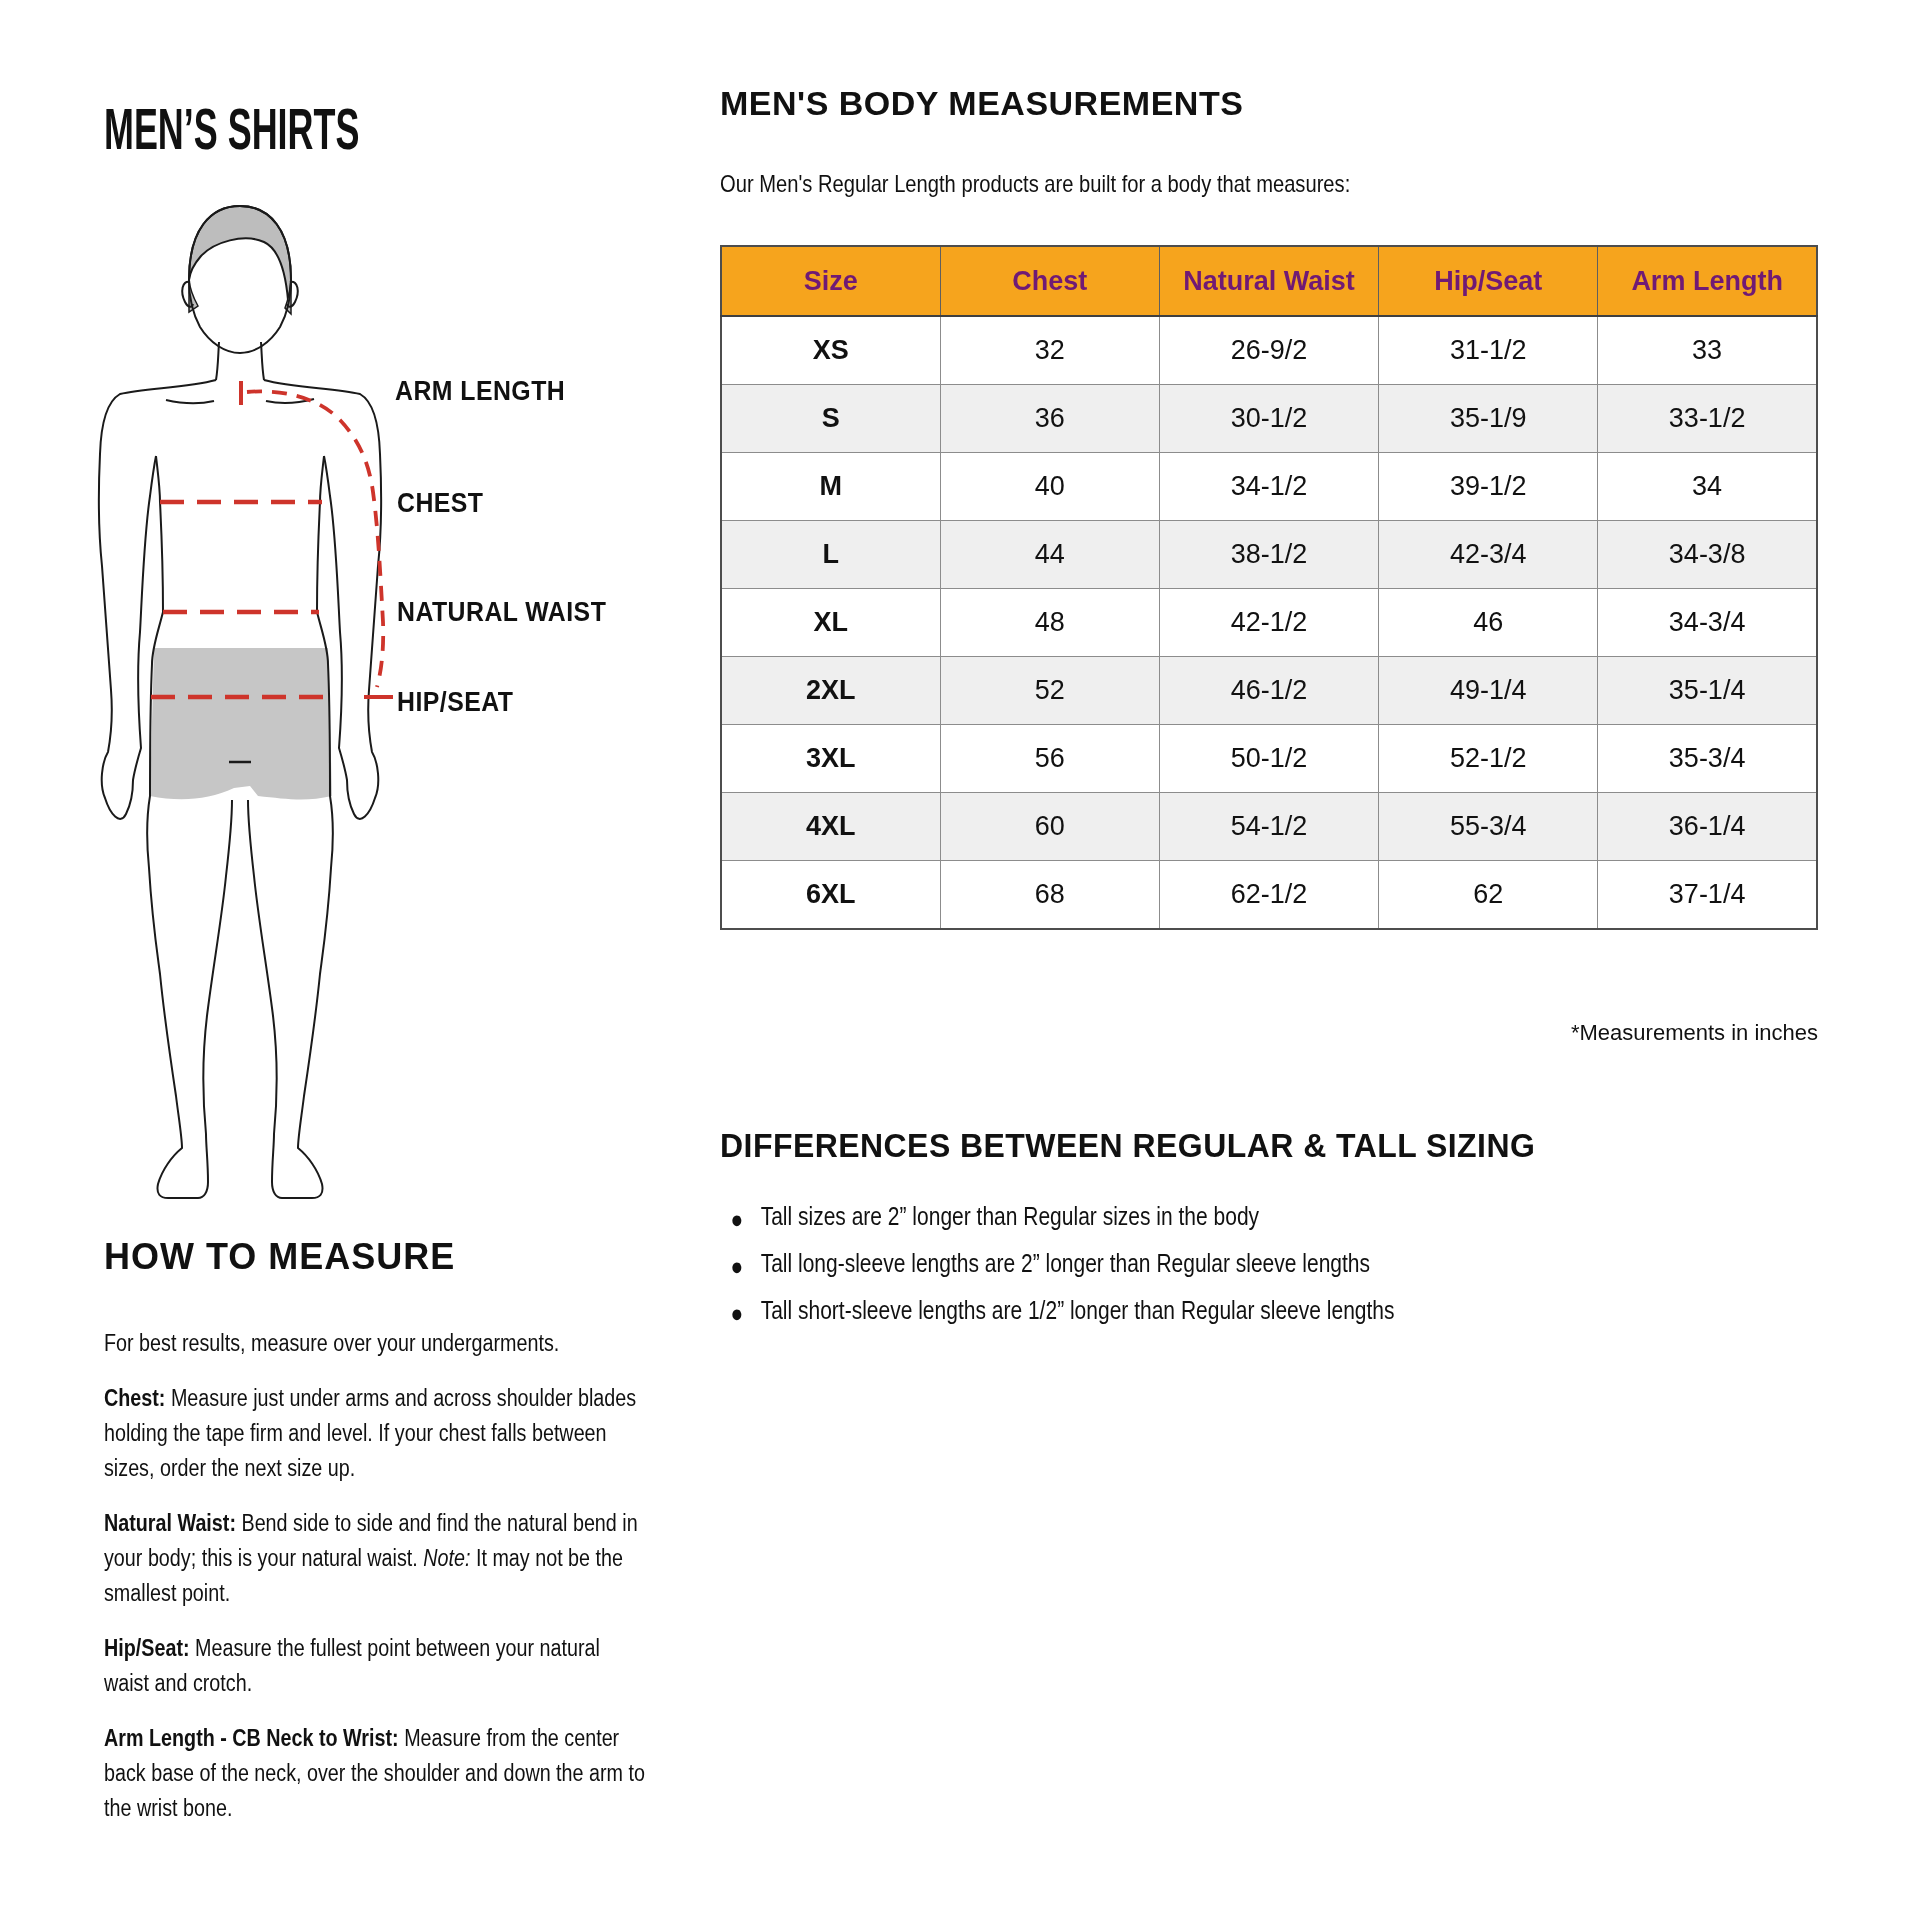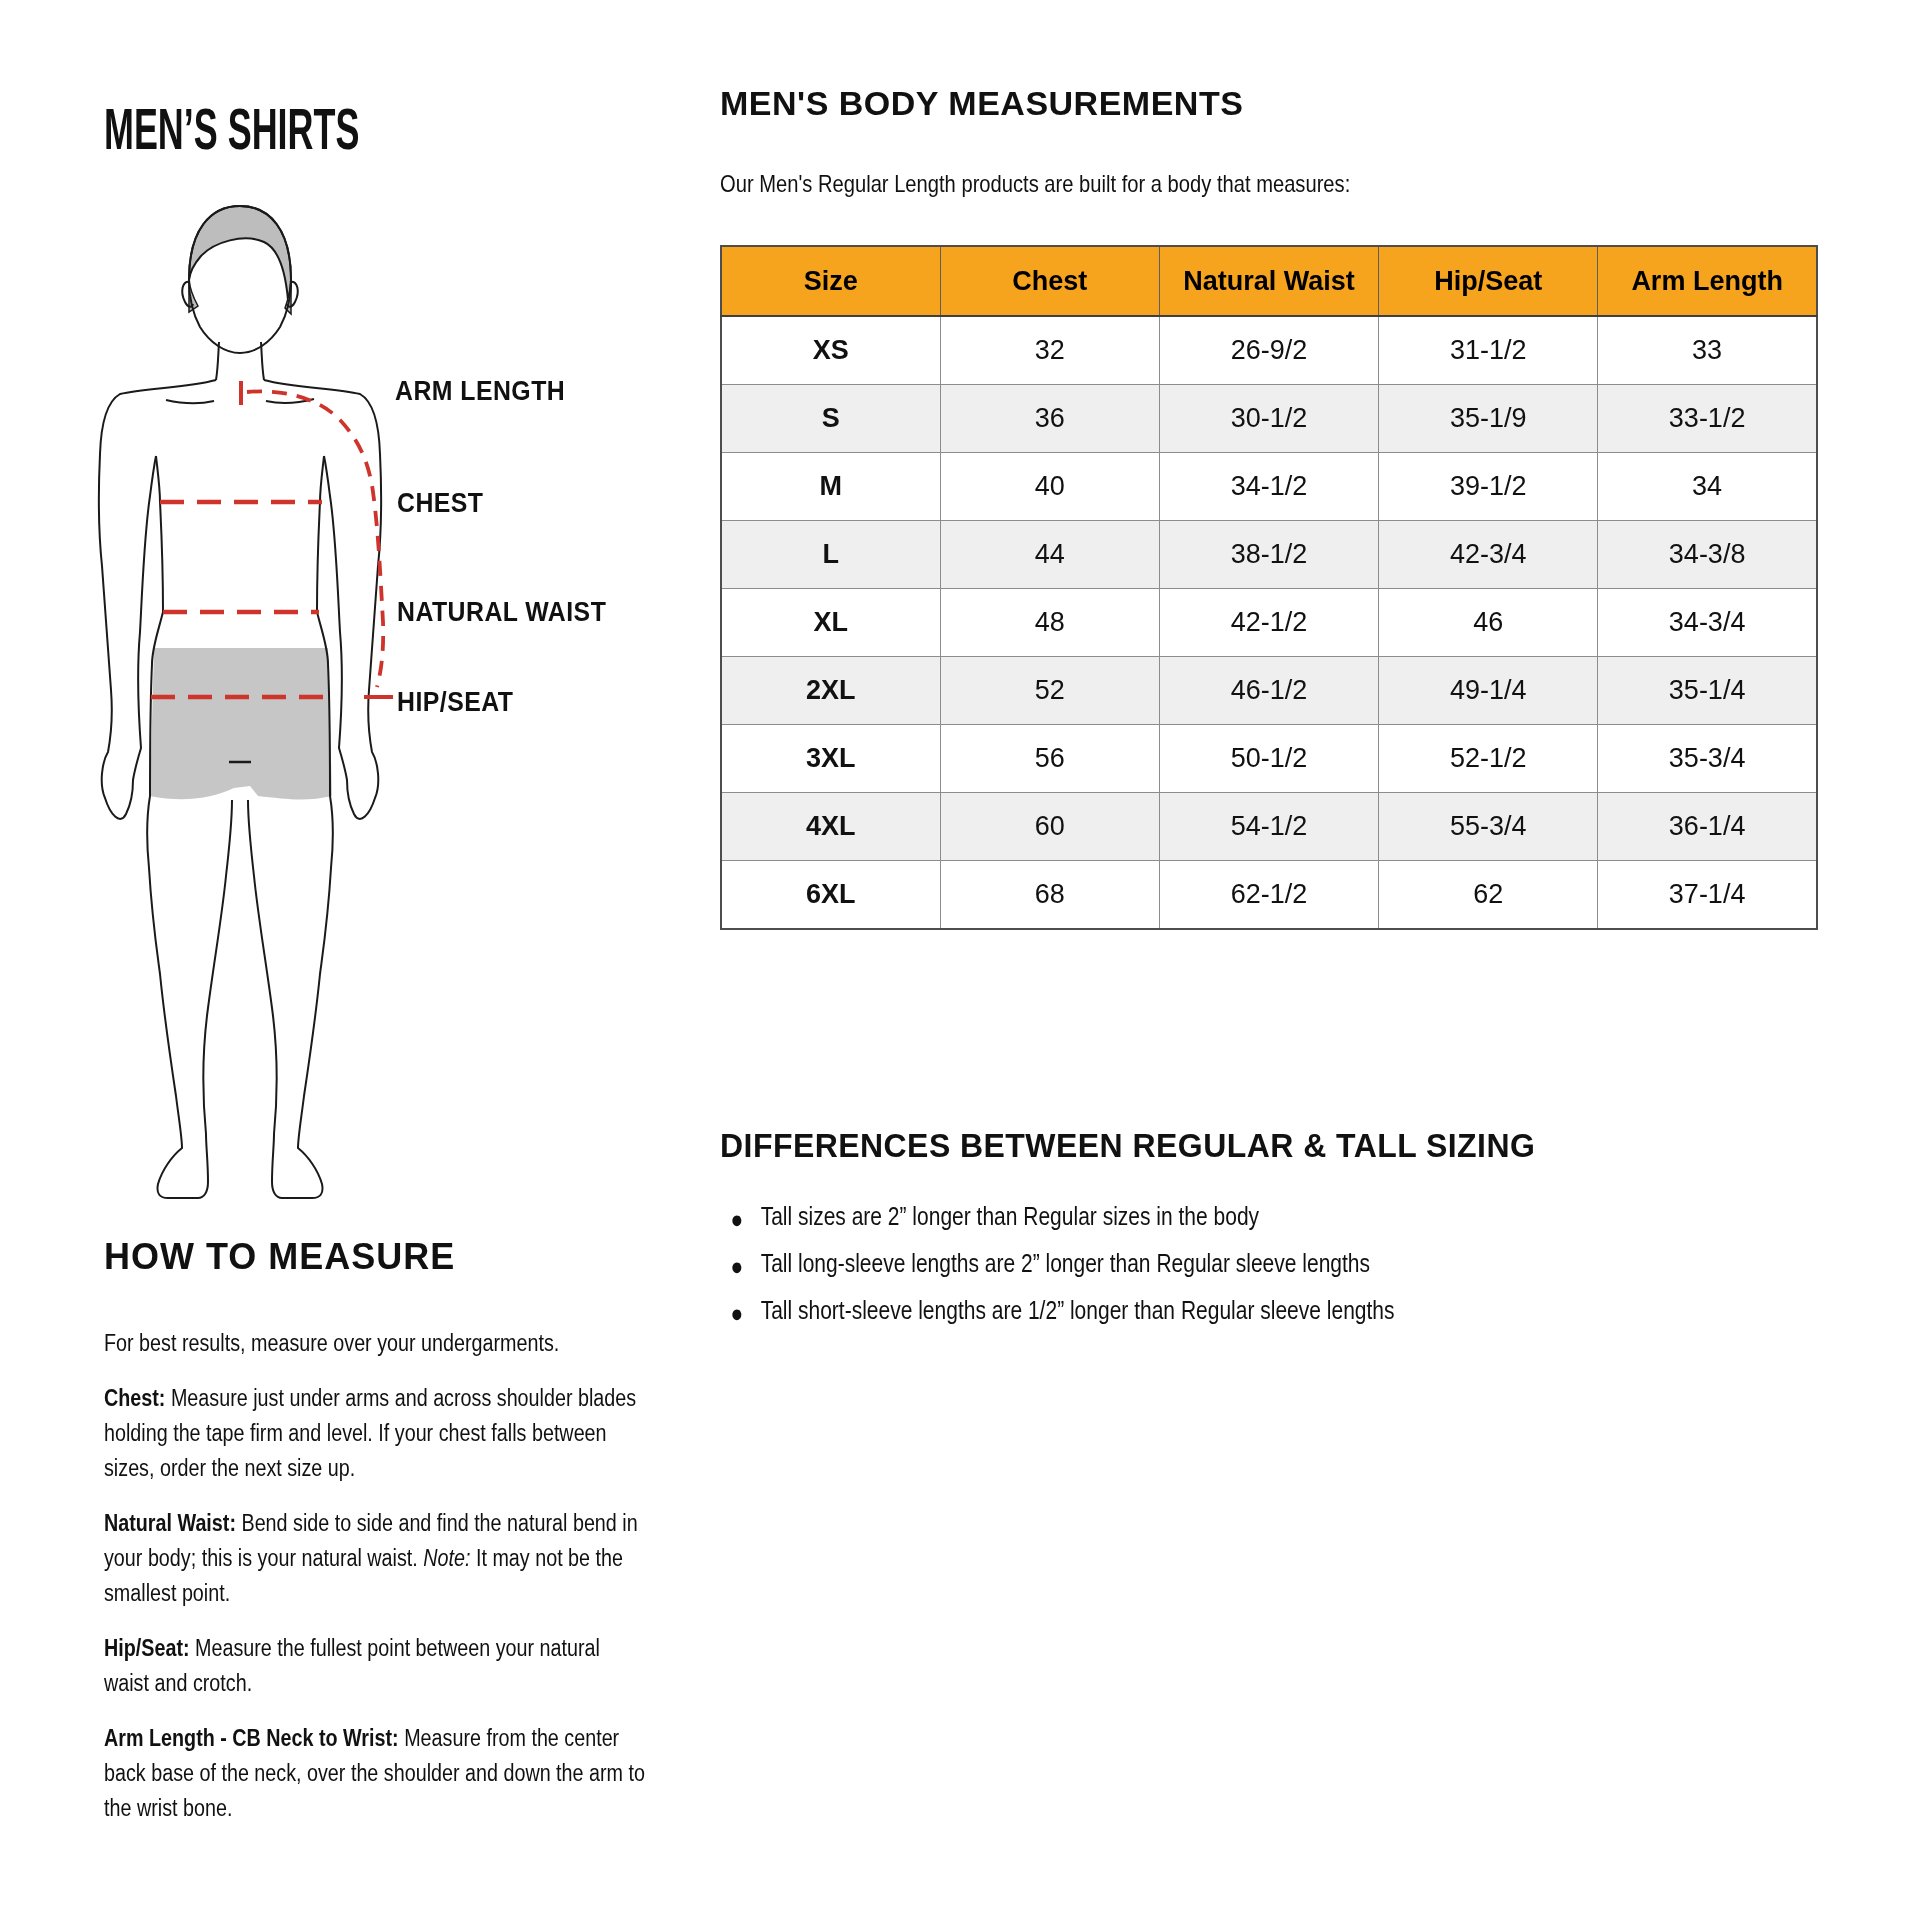--- a/index.html
+++ b/index.html
@@ -19,21 +19,21 @@
   .lbl-hip{left:397px;top:687px;}
 
   
   .meas-heading{position:absolute;left:720px;top:84px;font-size:34px;font-weight:800;
                 letter-spacing:.5px;white-space:nowrap;}
   .meas-subtitle{position:absolute;left:720px;top:170px;font-size:24px;white-space:nowrap;
                  transform:scaleX(0.84);transform-origin:top left;}
 
   table.size-table{position:absolute;left:720px;top:245px;width:1098px;border-collapse:collapse;
                    table-layout:fixed;border:2px solid #4d4d4d;}
-  .size-table th{height:66px;background:var(--accent);font-size:27px;font-weight:700;color:#000000;
+  .size-table th{height:66px;background:var(--accent);font-size:27px;font-weight:700;color:#701a75;
                  border:1px solid #5f5f5f;border-bottom:2px solid #3f3f3f;text-align:center;vertical-align:middle;}
   .size-table td{height:65px;font-size:27px;border:1px solid #8c8c8c;text-align:center;vertical-align:middle;
                  background:#fff;}
   .size-table tbody tr:nth-child(even) td{background:var(--altrow);}
   .size-table td:first-child{font-weight:700;}
 
   .footnote{position:absolute;left:720px;top:1020px;width:1098px;text-align:right;font-size:22px;}
 
   .diff-heading{position:absolute;left:720px;top:1126px;font-size:34px;font-weight:800;white-space:nowrap;
                 transform:scaleX(0.94);transform-origin:top left;letter-spacing:.5px;}
@@ -193,20 +193,21 @@
         <tr>
           <td>6XL</td>
           <td>68</td>
           <td>62-1/2</td>
           <td>62</td>
           <td>37-1/4</td>
         </tr>
       </tbody>
   </table>
 
+  <div class="footnote">*Measurements in inches</div>
 
   <div class="diff-heading">DIFFERENCES BETWEEN REGULAR &amp; TALL SIZING</div>
   <ul class="diff-list" id="diff-list">
       <li><span class="dot">●</span><span>Tall sizes are 2” longer than Regular sizes in the body</span></li>
       <li><span class="dot">●</span><span>Tall long-sleeve lengths are 2” longer than Regular sleeve lengths</span></li>
       <li><span class="dot">●</span><span>Tall short-sleeve lengths are 1/2” longer than Regular sleeve lengths</span></li>
     </ul>
 
   <div class="howto-heading">HOW TO MEASURE</div>
   <div class="howto-body">

